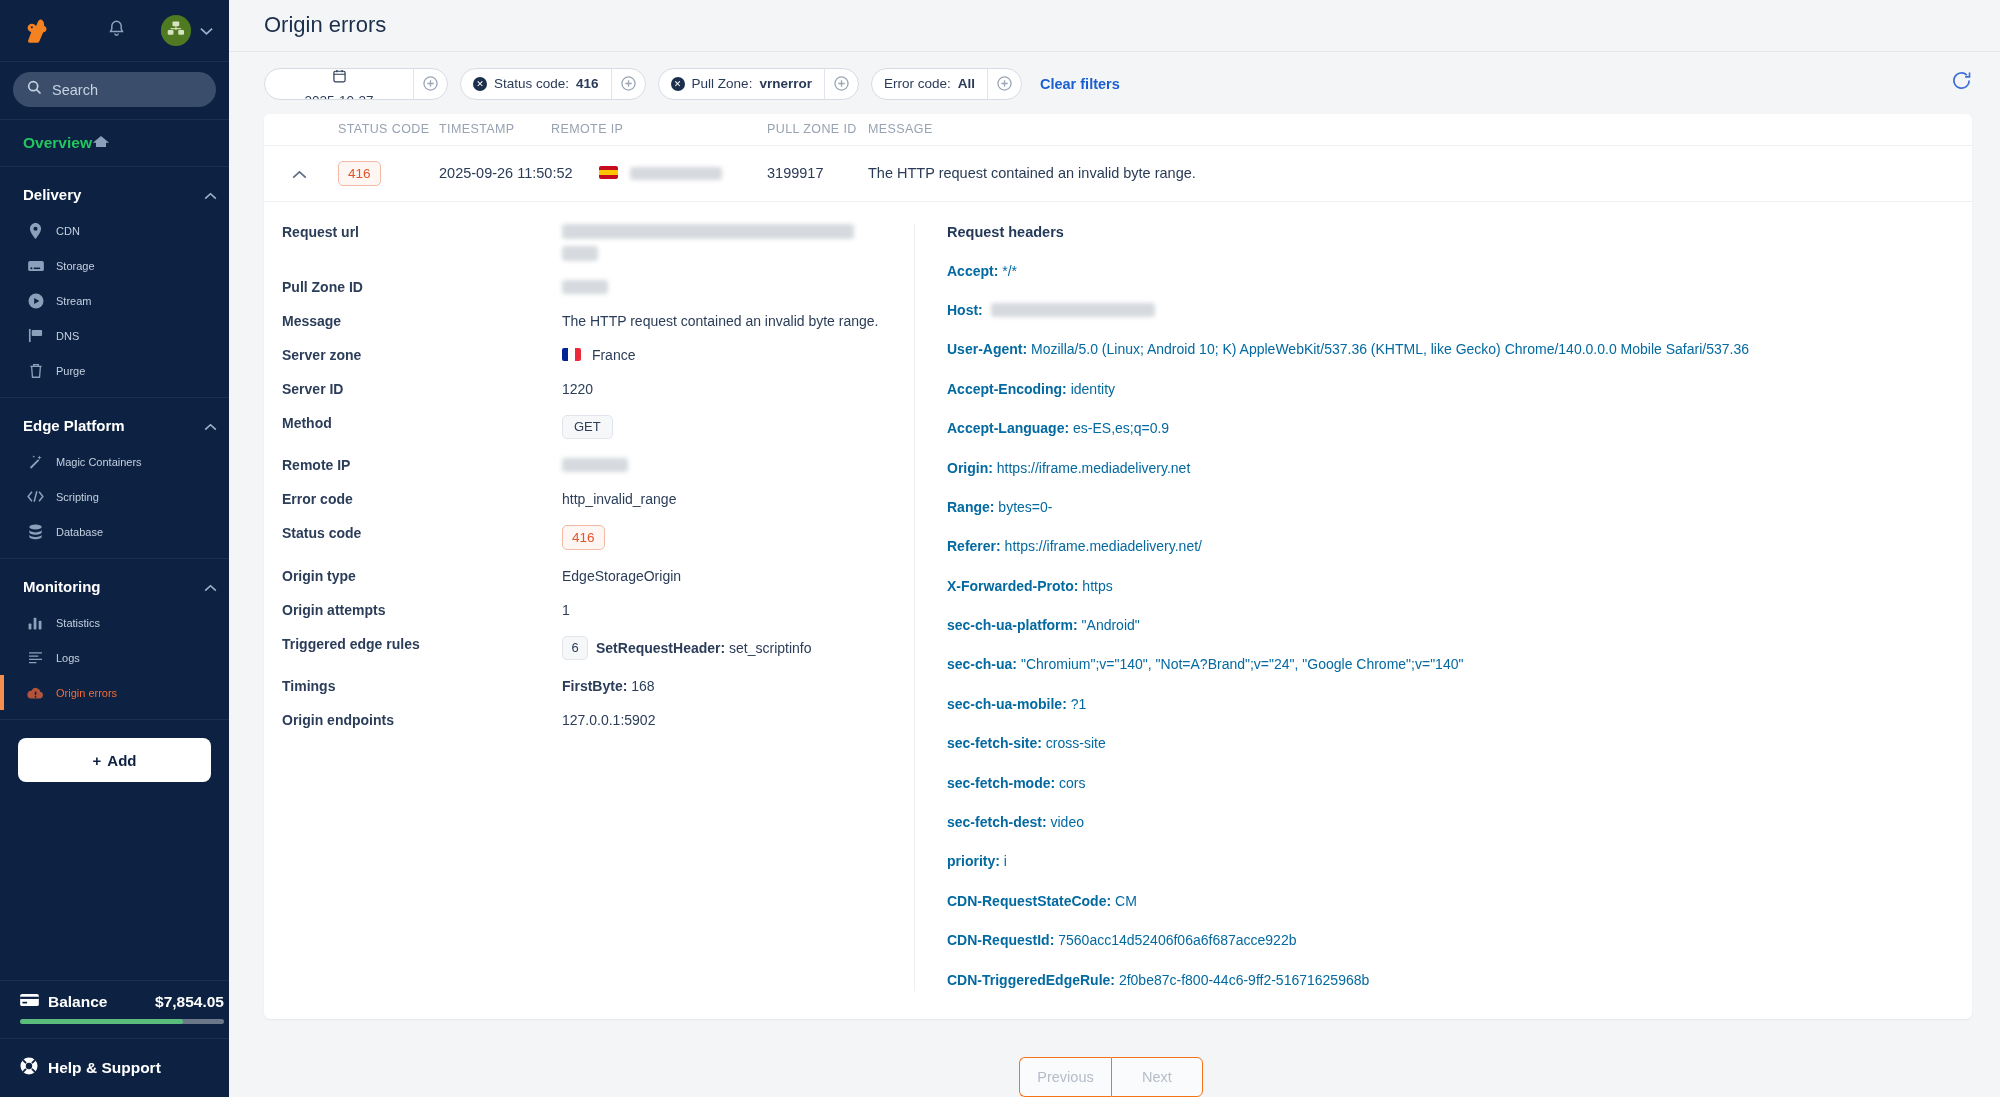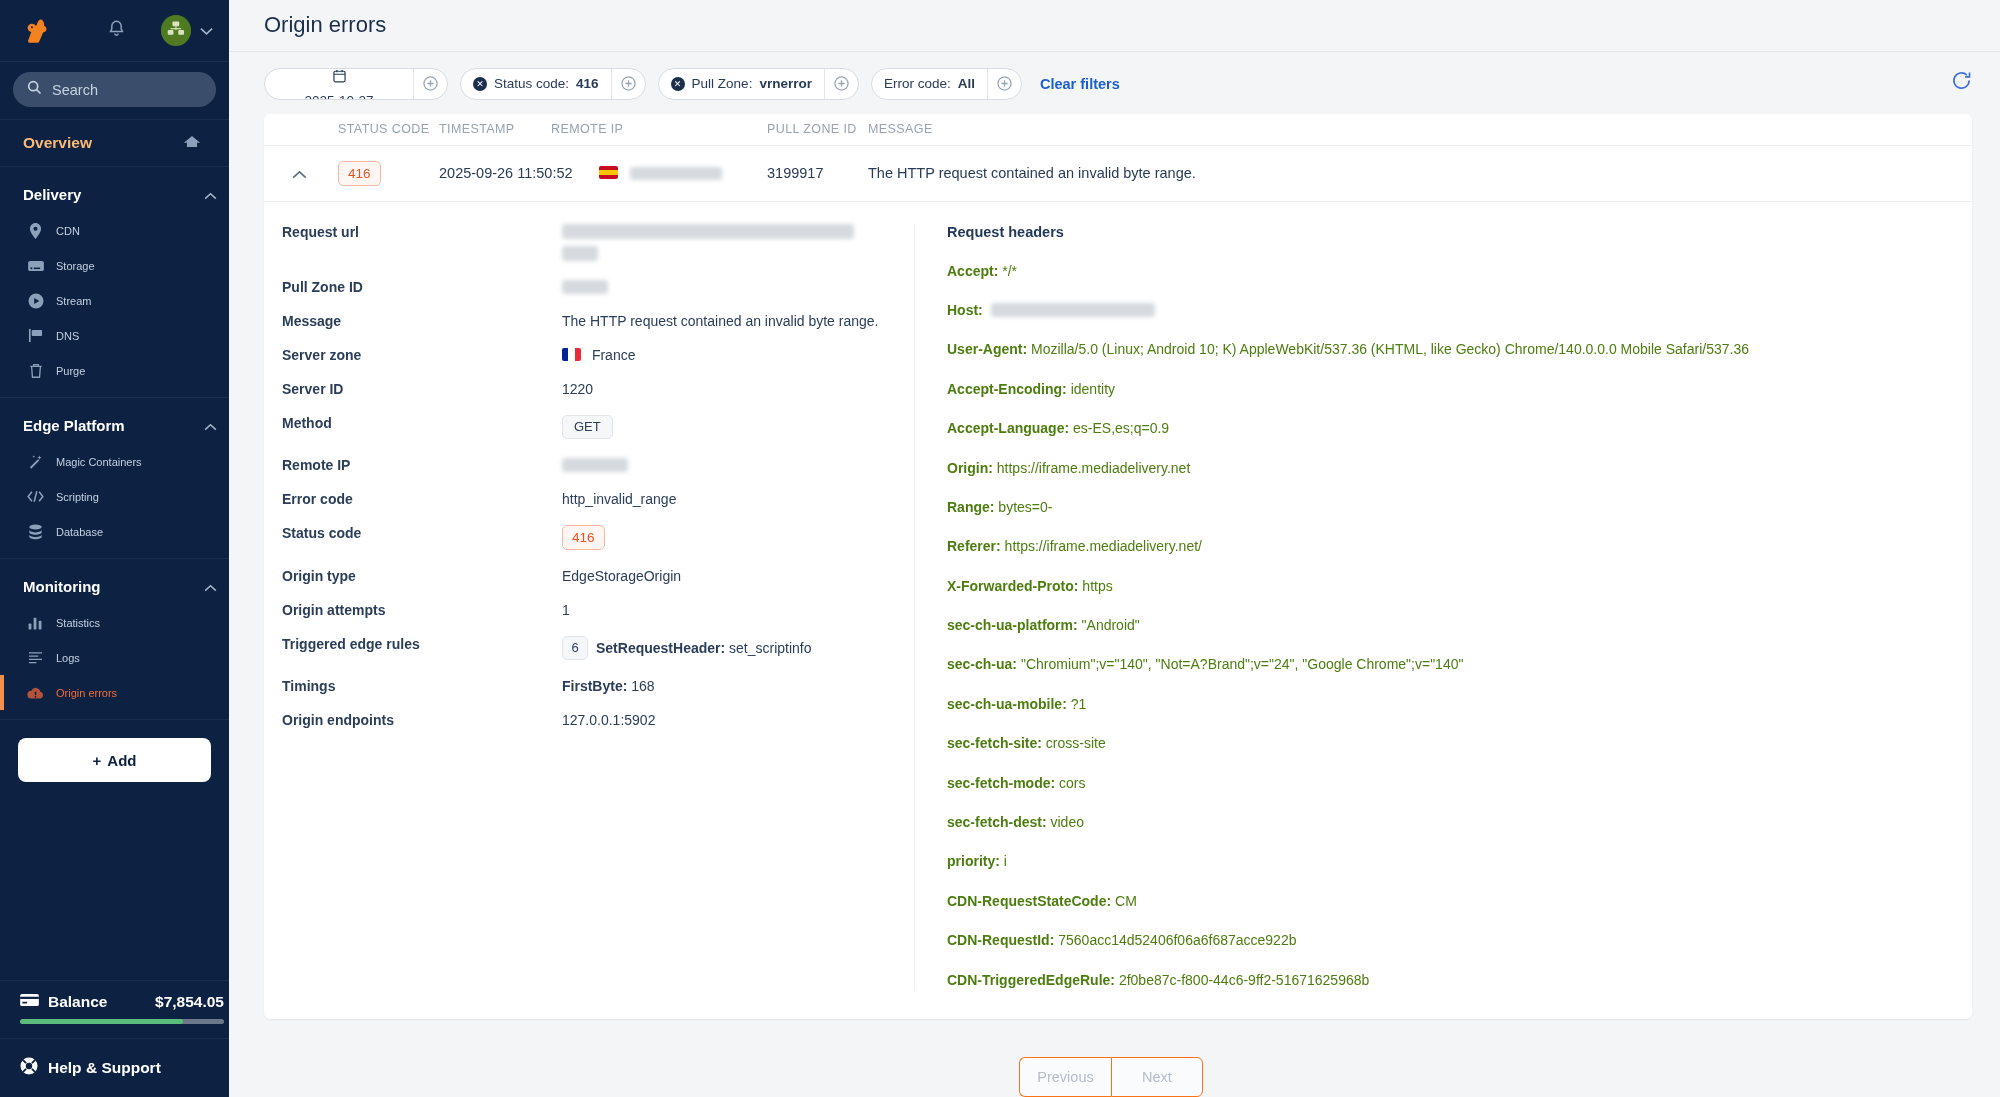--- a/index.html
+++ b/index.html
@@ -56,22 +56,22 @@
     color: #c3d0e0; font-size: 11px; cursor: pointer;
     position: relative;
   }
   .sb-item .ico { width: 17px; height:17px; display:flex; align-items:center; justify-content:center; color:#8ba0ba; flex: 0 0 17px;}
   .sb-item.active { color: #f56a34; font-weight: 500; }
   .sb-item.active .ico { color: #b3543a; }
   .sb-item.active:before {
     content:""; position:absolute; left:0; top:0; bottom:0; width:4px; background:#f58f4d;
   }
   .sb-overview {
-    display:flex; align-items:center; justify-content:space-between;
-    padding: 14px 28px 14px 23px; color:#fdba74; font-size:15.5px; font-weight:bold;
+    display:flex; align-items:center; 
+    padding: 14px 28px 14px 23px; color:#22c55e; font-size:15.5px; font-weight:bold;
     border-bottom:1px solid #17304f; cursor:pointer;
   }
   .sb-add-wrap { padding: 18px 18px 8px 18px; }
   .sb-add {
     background:#ffffff; color:#0d2242; border-radius:8px;
     height:44px; display:flex; align-items:center; justify-content:center;
     font-size:15px; font-weight:bold; gap:6px; cursor:pointer;
   }
   .sb-bottom { position:absolute; left:0; right:0; bottom:0; }
   .sb-balance {
@@ -162,21 +162,21 @@
     display:inline-flex; align-items:center; justify-content:center;
     height:24px; padding:0 11px; border:1px solid #e1e5eb; border-radius:5px;
     background:#f6f7f9; color:#2b3d59; font-size:13px;
   }
   .pill-num {
     display:inline-flex; align-items:center; justify-content:center;
     height:24px; min-width:26px; padding:0 8px; border:1px solid #e1e5eb; border-radius:5px;
     background:#f6f7f9; color:#2b3d59; font-size:13px; margin-right:8px;
   }
   .rh-title { font-size:14.5px; color:#24395a; font-weight:bold; margin-bottom: 20px; }
-  .hrow { font-size:14px; color:#4d7c0f; margin-bottom: 17px; line-height: 1.6; }
+  .hrow { font-size:14px; color:#0369a1; margin-bottom: 17px; line-height: 1.6; }
   .hrow b { font-weight:bold; }
   .hrow span.val { font-weight:normal; }
 
   .pager { display:flex; align-items:center; justify-content:center; gap:0; padding: 38px 0 0 0; margin-right:7px;}
   .pg-btn {
     width:92px; height:40px; display:flex; align-items:center; justify-content:center;
     background:#fafbfc; color:#b6bdc8; font-size:14.5px; cursor:pointer;
     border:1px solid #f97316;
   }
   .pg-btn.first { border-radius:6px 0 0 6px; border-right:none; }

